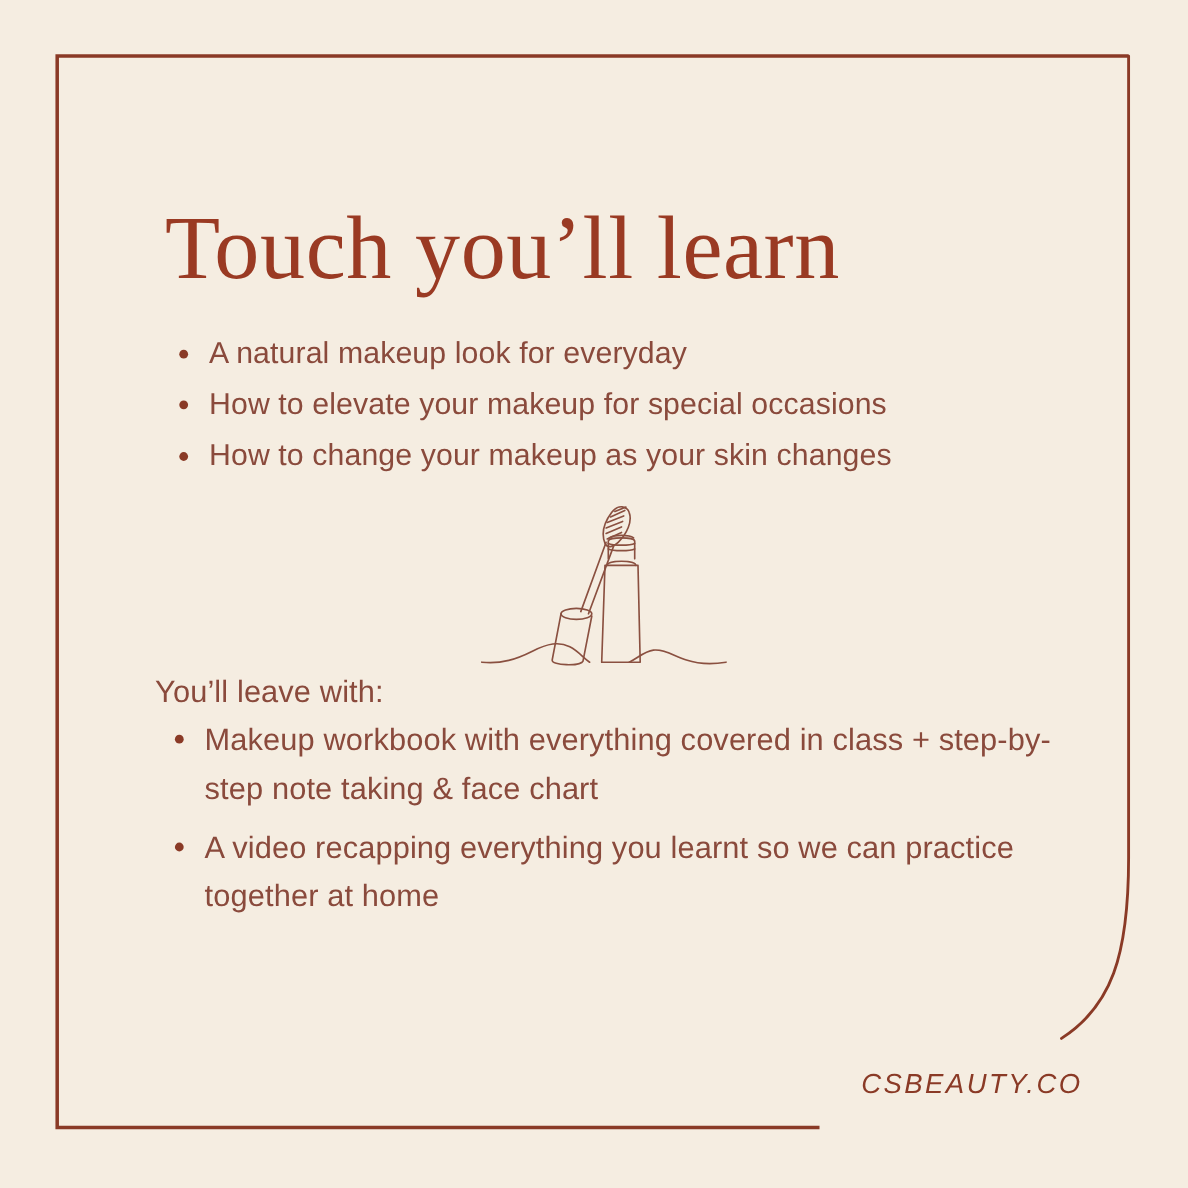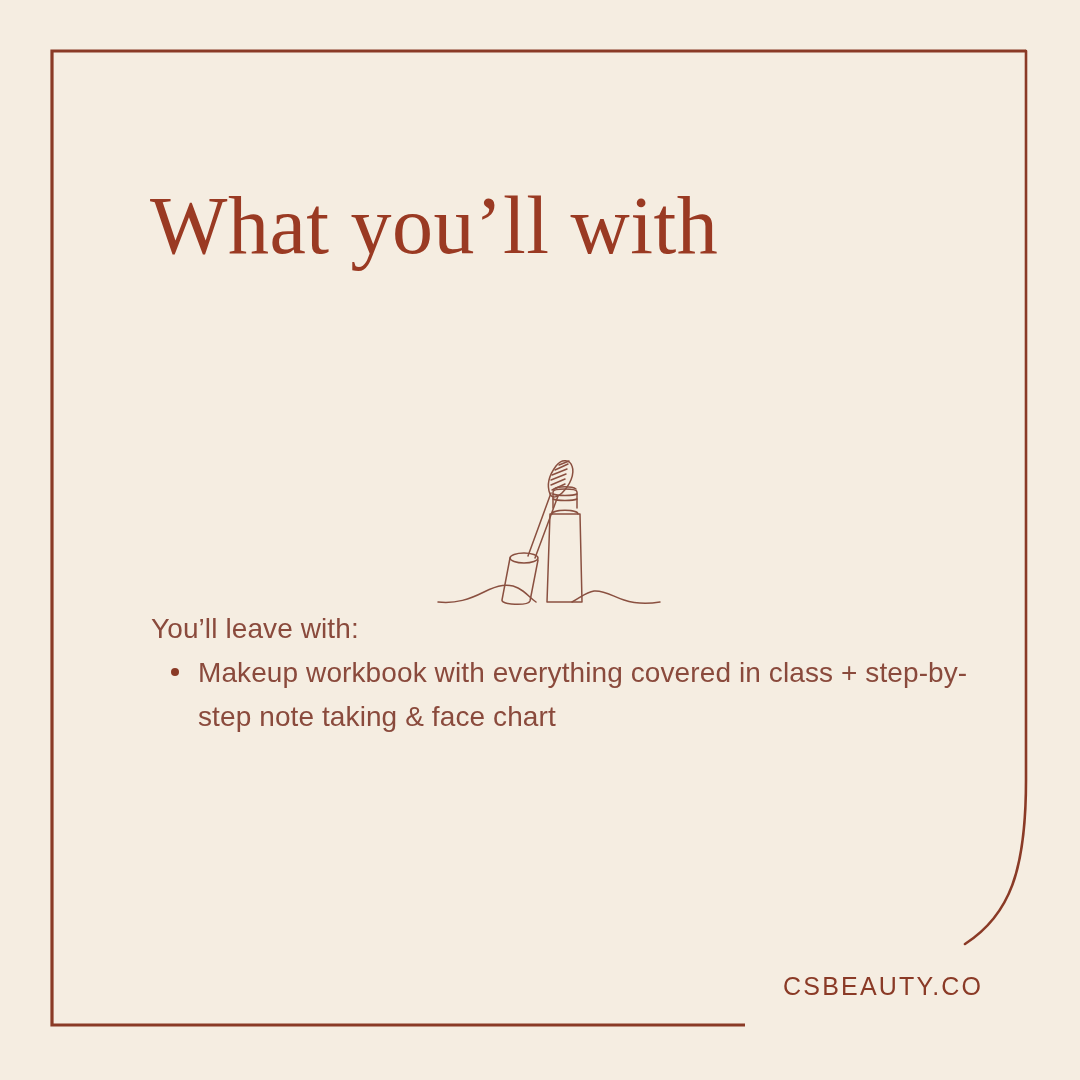--- a/index.html
+++ b/index.html
@@ -80,27 +80,26 @@
 
   
   .leave-heading {
     position: absolute;
     left: 141px;
     top: 611px;
     font-size: 28px;
     line-height: 1.3;
     color: #8A4A3C;
     letter-spacing: 0.1px;
-    margin-left: 10px;
   }
 
   
   .list-leave {
     position: absolute;
-    left: 160px;
+    left: 148px;
     top: 651px;
     width: 810px;
     margin: 0;
     padding: 0;
     list-style: none;
   }
   .list-leave li {
     position: relative;
     padding-left: 38px;
     margin-bottom: 10px;
@@ -122,36 +121,42 @@
 
   
   .brand {
     position: absolute;
     left: 783px;
     top: 972px;
     font-size: 25px;
     color: #8A3A26;
     letter-spacing: 2.2px;
     white-space: nowrap;
+    font-style: italic;
   }
 </style>
 </head>
 <body>
 
 <div class="canvas">
 
   <svg class="frame-svg" viewBox="0 0 1080 1080" xmlns="http://www.w3.org/2000/svg">
 
     <path d="M 745 1025 L 52 1025 L 52 51 L 1026 51" fill="none" stroke="#8A3A26" stroke-width="3.2" stroke-linecap="butt"></path>
 
     <path d="M 1026 51 L 1026 780 C 1026 870 1010 915 965 944" fill="none" stroke="#8A3A26" stroke-width="2.6" stroke-linecap="round"></path>
   </svg>
 
-  <div class="title">What you’ll with</div>
+  <div class="title">Touch you’ll learn</div>
 
+  <ul class="list-learn">
+    <li>A natural makeup look for everyday</li>
+    <li>How to elevate your makeup for special occasions</li>
+    <li>How to change your makeup as your skin changes</li>
+  </ul>
 
   <svg class="illustration" viewBox="0 0 256 180" xmlns="http://www.w3.org/2000/svg">
     <g fill="none" stroke="#8A5040" stroke-width="1.5" stroke-linecap="round" stroke-linejoin="round">
 
       <path d="M 6 150 C 24 152 38 147 52 140 C 66 133 76 131 86 136 C 94 140 98 146 104 150
                M 140 150 C 148 146 154 140 162 139 C 172 138 180 144 192 148 C 204 152 216 152 228 150"></path>
 
       <path d="M 118 62 L 115 150 L 150 150 L 148 62 Z"></path>
 
       <path d="M 120 62 C 120 57 146 57 146 62"></path>
@@ -173,17 +178,18 @@
       <path d="M 120 23 L 135 17"></path>
       <path d="M 123 18 L 136 12"></path>
       <path d="M 127 13 L 137 9"></path>
     </g>
   </svg>
 
   <div class="leave-heading">You’ll leave with:</div>
 
   <ul class="list-leave">
     <li> Makeup workbook with everything covered in class + step-by-step note taking &amp; face chart</li>
+    <li>A video recapping everything you learnt so we can practice together at home</li>
   </ul>
 
   <div class="brand">CSBEAUTY.CO</div>
 
 </div>
 
 </body></html>

